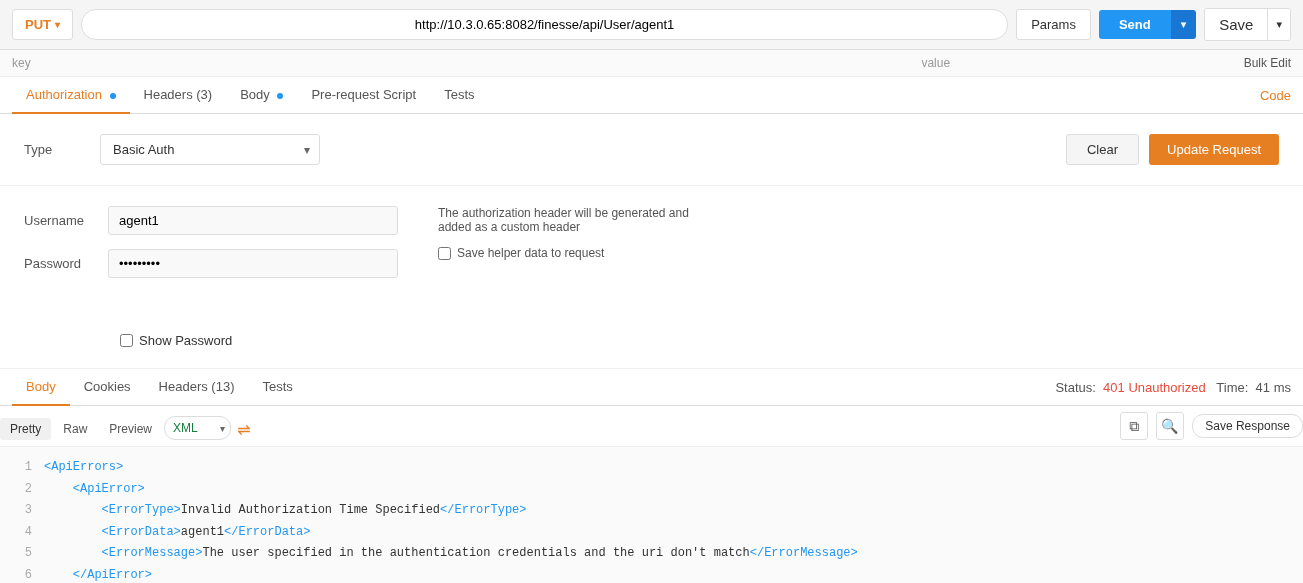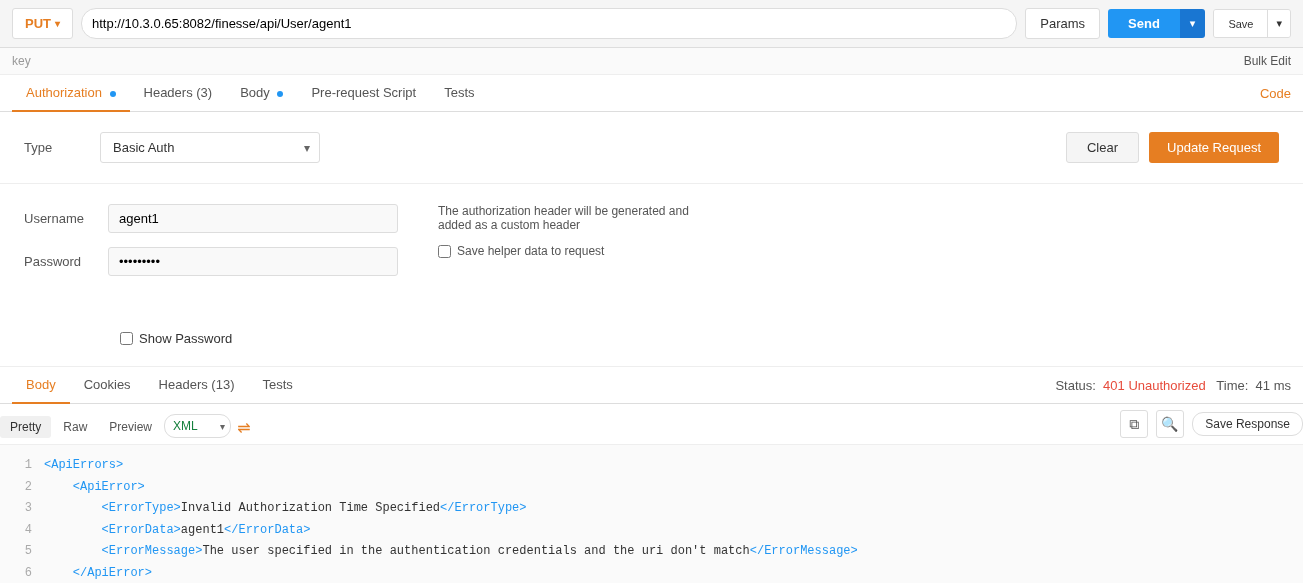--- a/index.html
+++ b/index.html
@@ -28,20 +28,21 @@
       cursor: pointer;
     }
     .url-input {
       flex: 1;
       padding: 7px 10px;
       border: 1px solid #ddd;
       border-radius: 15px;
       font-size: 13px;
       background: #fff;
       outline: none;
+      text-align: center;
     }
     .params-btn {
       padding: 7px 14px;
       background: #fff;
       border: 1px solid #ddd;
       border-radius: 3px;
       font-size: 13px;
       cursor: pointer;
       color: #333;
     }
@@ -70,21 +71,21 @@
     .save-group {
       display: flex;
       border-radius: 3px;
       overflow: hidden;
       border: 1px solid #ddd;
     }
     .save-btn {
       padding: 7px 14px;
       background: #fff;
       border: none;
-      font-size: 11px;
+      font-size: 15px;
       cursor: pointer;
       color: #333;
     }
     .save-dropdown {
       padding: 7px 8px;
       background: #fff;
       border: none;
       border-left: 1px solid #ddd;
       cursor: pointer;
       font-size: 11px;
@@ -425,20 +426,21 @@
     <button class="send-dropdown">▾</button>
   </div>
   <div class="save-group">
     <button class="save-btn">Save</button>
     <button class="save-dropdown">▾</button>
   </div>
 </div>
 
 <div class="params-row">
   <span class="params-key">key</span>
+  <span class="params-value">value</span>
   <span class="bulk-edit">Bulk Edit</span>
 </div>
 
 <div class="tab-bar">
   <div class="tab-item active">
     <span>Authorization</span>
     <span class="tab-dot"></span>
   </div>
   <div class="tab-item">
     <span>Headers (3)</span>

